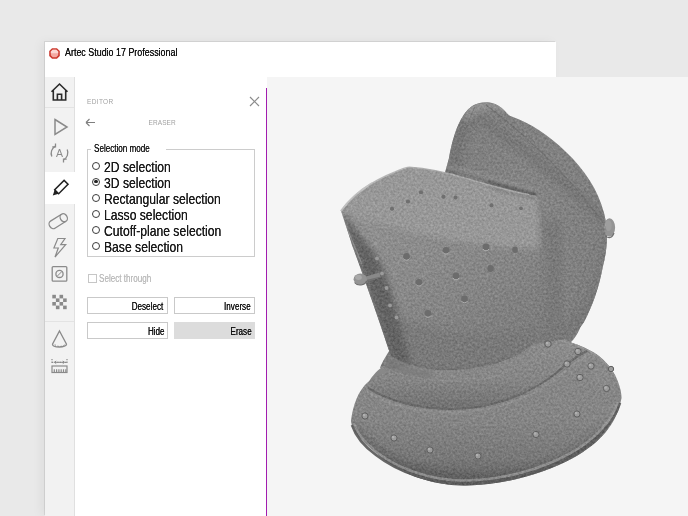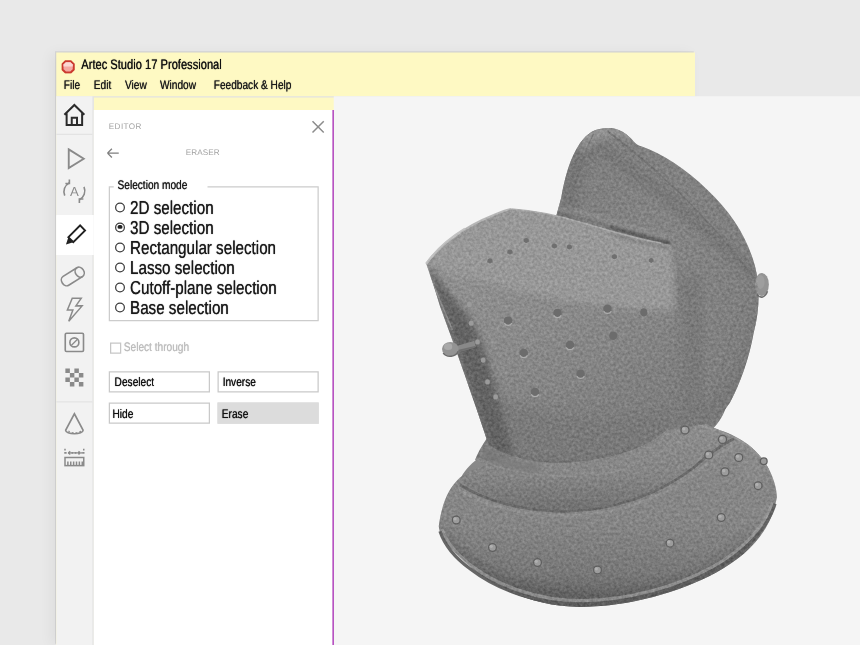--- a/index.html
+++ b/index.html
@@ -1,17 +1,17 @@
 <!DOCTYPE html>
 <html><head>
 <meta charset="utf-8">
 <style>
 html,body{margin:0;padding:0}
 body{width:688px;height:516px;background:#e9e9e9;font-family:"Liberation Sans",sans-serif;position:relative;overflow:hidden}
-.win{position:absolute;left:45px;top:42px;width:511px;height:474px;background:#fef9c3;box-shadow:-1px -1px 0 rgba(0,0,0,.08), -4px 0 10px rgba(0,0,0,.05)}
+.win{position:absolute;left:45px;top:42px;width:511px;height:474px;background:#ffffff;box-shadow:-1px -1px 0 rgba(0,0,0,.08), -4px 0 10px rgba(0,0,0,.05)}
 .titlebar{position:absolute;left:0;top:0;width:100%;height:18px}
 .ticon{position:absolute;left:4px;top:6px}
 .ttext{position:absolute;left:20px;top:4px;font-size:11px;color:#111;white-space:nowrap}
 .menubar{position:absolute;left:0;top:18px;width:100%;height:17px;border-bottom:1px solid #e2e2e2}
 .mi{position:absolute;top:3px;font-size:10px;color:#1a1a1a;white-space:nowrap}
 .t{display:inline-block;transform:scaleX(.81);transform-origin:0 50%;text-shadow:0 0 .7px currentColor}
 .tc{display:inline-block;transform:scaleX(.81);transform-origin:50% 50%;text-shadow:0 0 .7px currentColor}
 .sidebar{position:absolute;left:0;top:35px;width:29px;height:439px;background:#f2f2f2;border-right:1px solid #e0e0e0}
 .sep{position:absolute;left:0;width:29px;height:1px;background:#e3e3e3}
 .selcell{position:absolute;left:0;top:95px;width:30px;height:32px;background:#fff}
@@ -20,42 +20,35 @@
 .pclose{position:absolute;left:173.7px;top:8px}
 .back{position:absolute;left:10px;top:30px}
 .ptitle{position:absolute;left:73.5px;top:31px;font-size:6.5px;letter-spacing:.1px;color:#a2a2a2}
 .fieldset{position:absolute;left:12px;top:60.5px;width:167.5px;height:108px;border:1px solid #ccc;box-sizing:border-box}
 .legend{position:absolute;left:16px;top:55px;background:#fff;padding:0 3px;font-size:10px;color:#1a1a1a}
 .row{position:absolute;left:29px;height:11px;font-size:15px;color:#1a1a1a;white-space:nowrap;line-height:11px}
 .radio{position:absolute;left:-12.2px;top:1px;width:6.2px;height:6.2px;border:1.1px solid #3c3c3c;border-radius:50%;background:#fff}
 .radio.on:after{content:"";position:absolute;left:1.4px;top:1.4px;width:3.4px;height:3.4px;background:#222;border-radius:50%}
 .chk{position:absolute;left:12.9px;top:185.9px;width:6.7px;height:6.7px;border:1px solid #c6c6c6;background:#fff}
 .chklab{position:absolute;left:23.5px;top:184.7px;font-size:10px;color:#bdbdbd;white-space:nowrap;line-height:11px}
-.btn{position:absolute;width:81px;height:17px;background:#fff;border:1px solid #c9c9c9;font-size:10px;color:#111;text-align:left;line-height:17px;box-sizing:border-box}
+.btn{position:absolute;width:81px;height:17px;background:#fff;border:1px solid #c9c9c9;font-size:10px;color:#111;text-align:right;line-height:17px;box-sizing:border-box}
 .btn.fill{background:#dcdcdc;border:1px solid #dcdcdc}
 .note{position:absolute;left:12px;top:264.5px;font-size:10px;color:#a5a5a5;line-height:14.6px;white-space:nowrap}
 .viewport{position:absolute;left:222px;top:35px;width:421px;height:439px;background:#f5f5f5;overflow:hidden}
 svg{display:block}
 </style>
 </head>
 <body>
 <div class="win">
   <div class="titlebar">
     <svg class="ticon" width="11" height="11" viewBox="0 0 11 11">
       <polygon points="3.4,1 7.6,1 10,3.4 10,7.6 7.6,10 3.4,10 1,7.6 1,3.4" fill="#f4a9a2" stroke="#cb392e" stroke-width="1.6"></polygon>
       <polygon points="3.6,1.8 7.4,1.8 9.2,3.6 9.2,5.2 1.8,5.2 1.8,3.6" fill="#fbd7d3"></polygon>
     </svg>
     <div class="ttext"><span class="t">Artec Studio 17 Professional</span></div>
-  </div>
-  <div class="menubar">
-    <div class="mi" style="left:5.8px"><span class="t">File</span></div>
-    <div class="mi" style="left:30.3px"><span class="t">Edit</span></div>
-    <div class="mi" style="left:54.8px"><span class="t">View</span></div>
-    <div class="mi" style="left:83.3px"><span class="t">Window</span></div>
-    <div class="mi" style="left:125.5px"><span class="t">Feedback &amp; Help</span></div>
   </div>
   <div class="sidebar">
     <div class="sep" style="top:30.3px"></div>
     <div class="sep" style="top:94.5px"></div>
     <div class="selcell"></div>
     <div class="sep" style="top:243.9px"></div>
   </div>
 
   <svg style="position:absolute;left:0;top:35px" width="30" height="439" viewBox="0 0 30 439">
 

